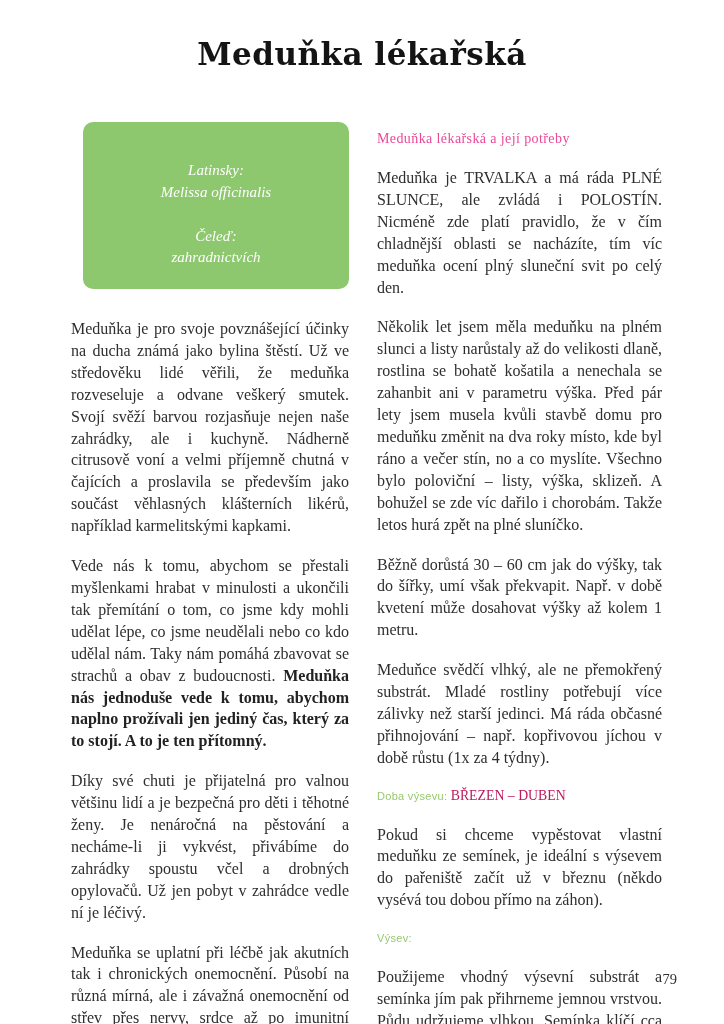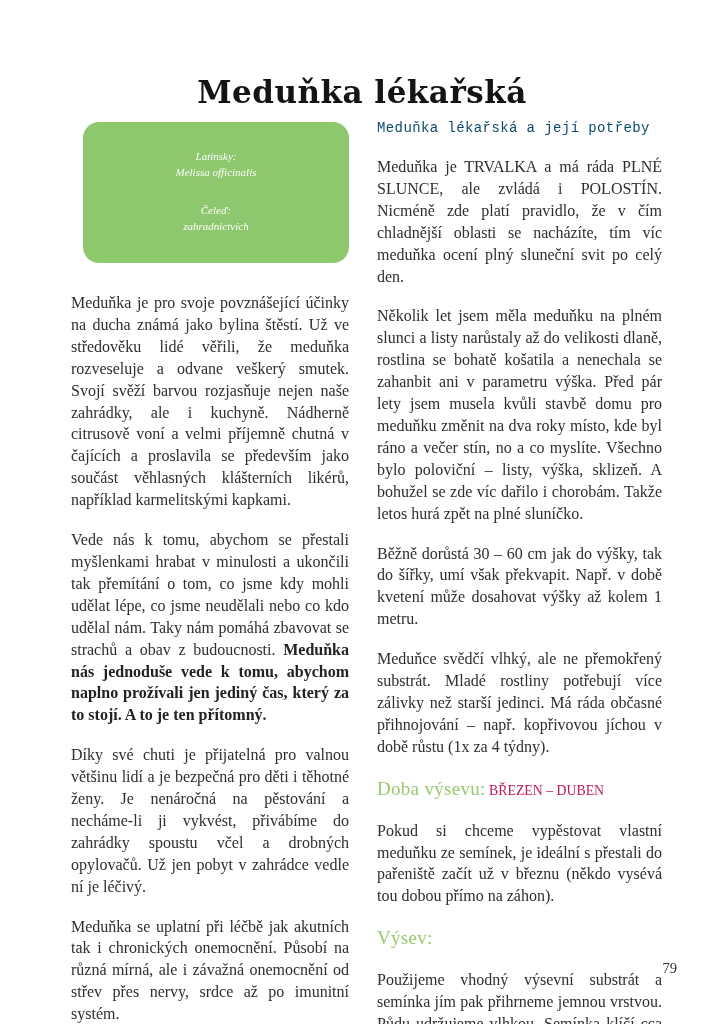--- a/index.html
+++ b/index.html
@@ -13,21 +13,21 @@
     height: 1024px;
     margin: 0 auto;
     background: #ffffff;
     overflow: hidden;
     font-family: "Liberation Serif", serif;
     color: #2e2e2e;
     box-sizing: border-box;
   }
   .page-title {
     margin: 0;
-    padding-top: 74px;
+    padding-top: 36px;
     text-align: center;
     font-family: "DejaVu Serif", serif;
     font-weight: 700;
     font-size: 31px;
     letter-spacing: 0.5px;
     color: #141414;
   }
   .columns {
     position: absolute;
     top: 112px;
@@ -38,66 +38,66 @@
   }
   .col-left  { width: 278px; flex: 0 0 278px; }
   .col-right { width: 285px; flex: 0 0 285px; }
 
   .info-box {
     box-sizing: border-box;
     margin: 10px 0 29px 12px;
     width: 266px;
     min-height: 141px;
     background: #8dc76e;
-    border-radius: 16px;
-    padding: 27px 16px 20px 16px;
+    border-radius: 10px;
+    padding: 38px 16px 20px 16px;
     text-align: center;
     color: #ffffff;
     font-style: italic;
-    font-size: 11px;
+    font-size: 15px;
     line-height: 1.45;
   }
   .info-box .spacer { height: 22px; }
 
   .body-par {
     margin: 0 0 18px 0;
     font-size: 16px;
     line-height: 1.37;
     text-align: justify;
     color: #2e2e2e;
   }
   .body-par strong { font-weight: 700; color: #222222; }
 
   .section-heading {
-    margin: 8px 0 20px 0;
-    font-family: Liberation Mono, monospace;
+    margin: 19px 0 20px 0;
+    font-family: Liberation Serif, serif;
     font-size: 14px;
     letter-spacing: 0.4px;
-    color: #0c4a6e;
+    color: #ec4899;
     font-weight: 400;
   }
   .labeled-line {
     margin: 0 0 18px 0;
     font-size: 13.8px;
     line-height: 1.37;
   }
   .green-label {
-    font-family: Liberation Serif, serif;
-    font-size: 19px;
+    font-family: Liberation Sans, sans-serif;
+    font-size: 11px;
     color: #96ca6f;
     letter-spacing: 0.3px;
   }
   .label-value {
     font-family: "Liberation Serif", serif;
     color: #be185d;
   }
   .page-number {
     position: absolute;
     right: 47px;
-    bottom: 47px;
+    bottom: 36px;
     font-size: 14.5px;
     color: #2e2e2e;
     font-family: "Liberation Serif", serif;
   }
 </style>
 </head>
 <body>
 
 <div class="page">
 
@@ -121,21 +121,21 @@
         </div>
     </div>
 
     <div class="col-right" id="right-blocks">
         <div class="section-heading">Meduňka lékařská a její potřeby</div>
         <p class="body-par">Meduňka je TRVALKA a má ráda PLNÉ SLUNCE, ale zvládá i POLOSTÍN. Nicméně zde platí pravidlo, že v čím chladnější oblasti se nacházíte, tím víc meduňka ocení plný sluneční svit po celý den.</p>
         <p class="body-par">Několik let jsem měla meduňku na plném slunci a listy narůstaly až do velikosti dlaně, rostlina se bohatě košatila a nenechala se zahanbit ani v parametru výška. Před pár lety jsem musela kvůli stavbě domu pro meduňku změnit na dva roky místo, kde byl ráno a večer stín, no a co myslíte. Všechno bylo poloviční – listy, výška, sklizeň. A bohužel se zde víc dařilo i chorobám. Takže letos hurá zpět na plné sluníčko.</p>
         <p class="body-par">Běžně dorůstá 30 – 60 cm jak do výšky, tak do šířky, umí však překvapit. Např. v době kvetení může dosahovat výšky až kolem 1 metru.</p>
         <p class="body-par">Meduňce svědčí vlhký, ale ne přemokřený substrát. Mladé rostliny potřebují více zálivky než starší jedinci. Má ráda občasné přihnojování – např. kopřivovou jíchou v době růstu (1x za 4 týdny).</p>
         <p class="labeled-line"><span class="green-label">Doba výsevu:</span><span class="label-value"> BŘEZEN – DUBEN</span></p>
-        <p class="body-par">Pokud si chceme vypěstovat vlastní meduňku ze semínek, je ideální s přestali do pařeniště začít už v březnu (někdo vysévá tou dobou přímo na záhon).</p>
+        <p class="body-par">Pokud si chceme vypěstovat vlastní meduňku ze semínek, je ideální s výsevem do pařeniště začít už v březnu (někdo vysévá tou dobou přímo na záhon).</p>
         <p class="labeled-line"><span class="green-label">Výsev:</span></p>
         <p class="body-par">Použijeme vhodný výsevní substrát a semínka jím pak přihrneme jemnou vrstvou. Půdu udržujeme vlhkou. Semínka klíčí cca po 4 týdnech a v době po 6 – 9 týdnech od výsevu už můžeme vzniklé sazeničky dát ven na zahrádku.</p>
         <p class="labeled-line"><span class="green-label">Výsadba:</span><span class="label-value"> BŘEZEN</span></p>
         <p class="body-par">Nejlépe se meduňka pěstuje z předem zakoupených sazenic, s nimiž i já sama mám velmi dobrou zkušenost. Když zakoupíte rostlinky v zahradnictvích a ne v hobby marketech, máte většinou záruku kvalitní rostliny. Také se mi osvědčilo, jako u většiny bylin, počkat s přesunem na venkovní záhon až do půlky května.</p>
       </div>
 
   </div>
 
   <div class="page-number">79</div>
 

